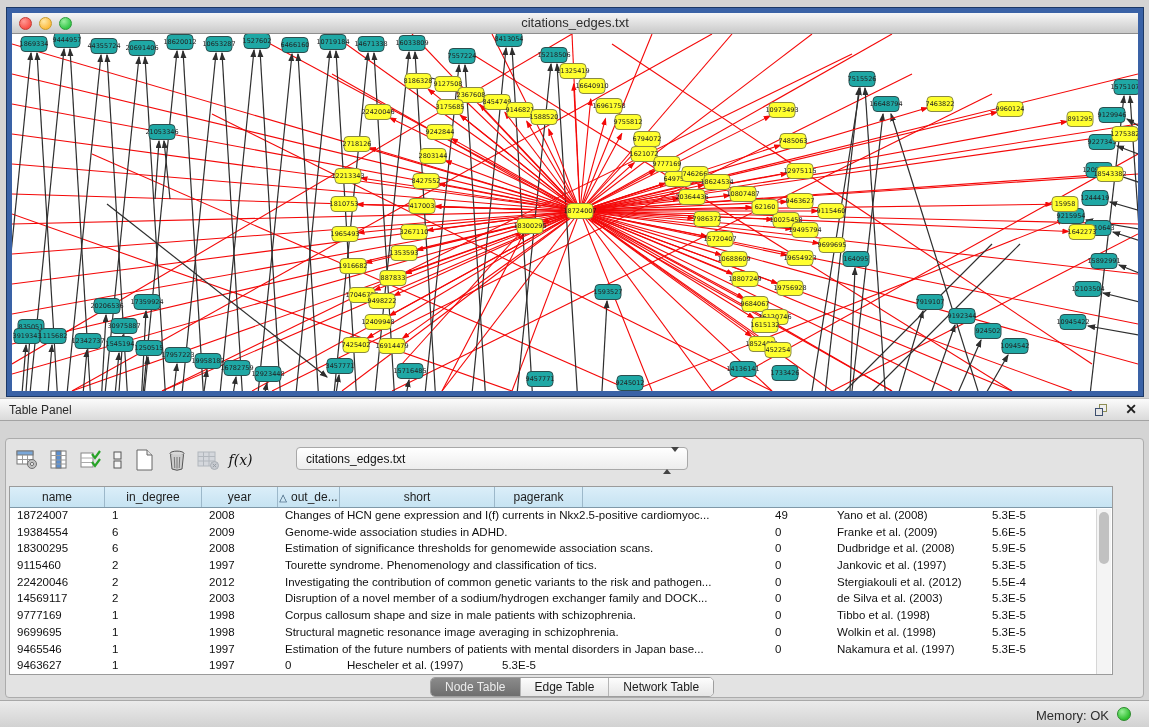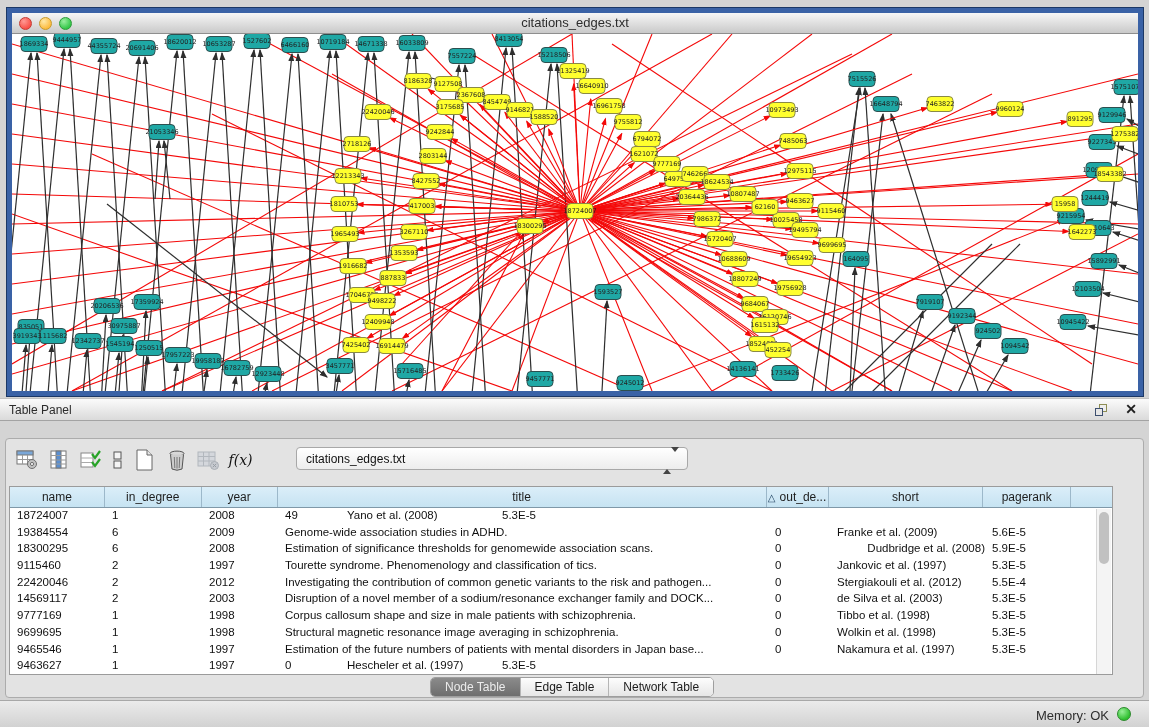--- a/index.html
+++ b/index.html
@@ -611,51 +611,51 @@
       <span class="combo-text">citations_edges.txt</span>
       <span class="combo-arrows"><span class="up"></span><span class="dn"></span></span>
     </div>
   </div>
 
   <div class="grid">
     <div class="g-head" id="g-head">
         <div class="hc" style="width: 95px;">name</div>
         <div class="hc" style="width: 97px;">in_degree</div>
         <div class="hc" style="width: 76px;">year</div>
-        <div class="hc" style="width: 490px;">title</div>
         <div class="hc" style="width: 62px;"><span class="sort-tri">△</span>out_de...</div>
         <div class="hc" style="width: 155px;">short</div>
         <div class="hc" style="width: 88px;">pagerank</div>
         <div class="hc" style="width: 41px;"></div>
       </div>
     <div id="g-rows">
         <div class="g-row">
           <div class="c" style="width: 95px;">18724007</div>
           <div class="c" style="width: 97px;">1</div>
           <div class="c" style="width: 76px;">2008</div>
+          <div class="c" style="width: 490px;">Changes of HCN gene expression and I(f) currents in Nkx2.5-positive cardiomyoc...</div>
           <div class="c" style="width: 62px;">49</div>
           <div class="c" style="width: 155px;">Yano et al. (2008)</div>
           <div class="c" style="width: 88px;">5.3E-5</div>
         </div>
         <div class="g-row">
           <div class="c" style="width: 95px;">19384554</div>
           <div class="c" style="width: 97px;">6</div>
           <div class="c" style="width: 76px;">2009</div>
           <div class="c" style="width: 490px;">Genome-wide association studies in ADHD.</div>
           <div class="c" style="width: 62px;">0</div>
           <div class="c" style="width: 155px;">Franke et al. (2009)</div>
           <div class="c" style="width: 88px;">5.6E-5</div>
         </div>
         <div class="g-row">
           <div class="c" style="width: 95px;">18300295</div>
           <div class="c" style="width: 97px;">6</div>
           <div class="c" style="width: 76px;">2008</div>
           <div class="c" style="width: 490px;">Estimation of significance thresholds for genomewide association scans.</div>
           <div class="c" style="width: 62px;">0</div>
-          <div class="c" style="width: 155px; text-align: right;">Dudbridge et al. (2008)</div>
+          <div class="c" style="width: 155px;">Dudbridge et al. (2008)</div>
           <div class="c" style="width: 88px;">5.9E-5</div>
         </div>
         <div class="g-row">
           <div class="c" style="width: 95px;">9115460</div>
           <div class="c" style="width: 97px;">2</div>
           <div class="c" style="width: 76px;">1997</div>
           <div class="c" style="width: 490px;">Tourette syndrome. Phenomenology and classification of tics.</div>
           <div class="c" style="width: 62px;">0</div>
           <div class="c" style="width: 155px;">Jankovic et al. (1997)</div>
           <div class="c" style="width: 88px;">5.3E-5</div>
@@ -666,21 +666,21 @@
           <div class="c" style="width: 76px;">2012</div>
           <div class="c" style="width: 490px;">Investigating the contribution of common genetic variants to the risk and pathogen...</div>
           <div class="c" style="width: 62px;">0</div>
           <div class="c" style="width: 155px;">Stergiakouli et al. (2012)</div>
           <div class="c" style="width: 88px;">5.5E-4</div>
         </div>
         <div class="g-row">
           <div class="c" style="width: 95px;">14569117</div>
           <div class="c" style="width: 97px;">2</div>
           <div class="c" style="width: 76px;">2003</div>
-          <div class="c" style="width: 490px;">Disruption of a novel member of a sodium/resonance exchanger family and DOCK...</div>
+          <div class="c" style="width: 490px;">Disruption of a novel member of a sodium/hydrogen exchanger family and DOCK...</div>
           <div class="c" style="width: 62px;">0</div>
           <div class="c" style="width: 155px;">de Silva et al. (2003)</div>
           <div class="c" style="width: 88px;">5.3E-5</div>
         </div>
         <div class="g-row">
           <div class="c" style="width: 95px;">9777169</div>
           <div class="c" style="width: 97px;">1</div>
           <div class="c" style="width: 76px;">1998</div>
           <div class="c" style="width: 490px;">Corpus callosum shape and size in male patients with schizophrenia.</div>
           <div class="c" style="width: 62px;">0</div>

